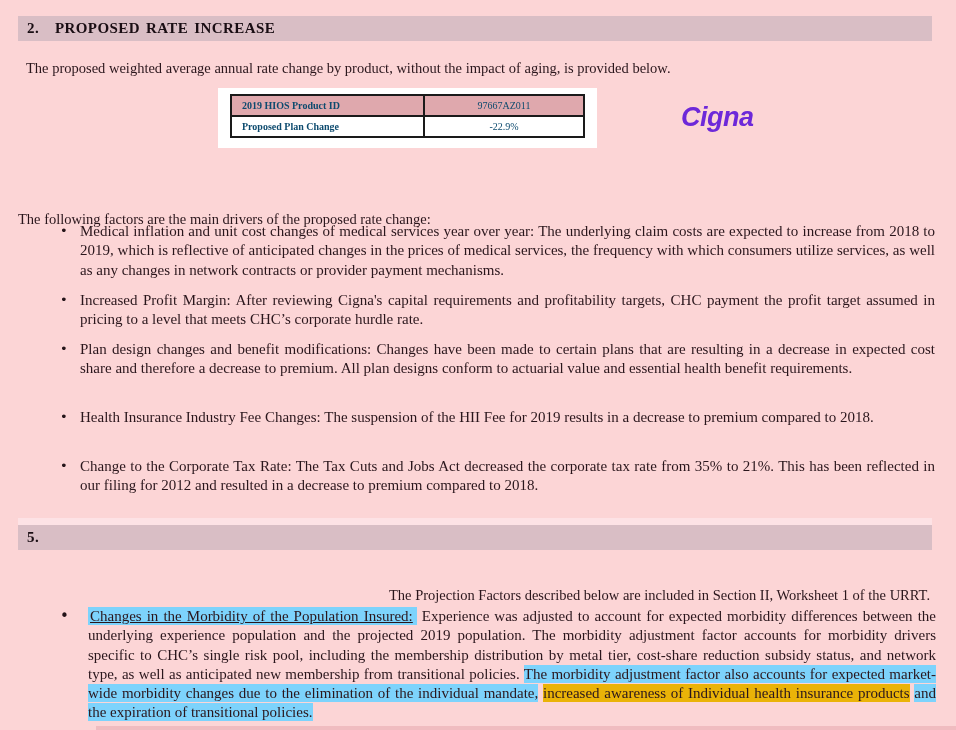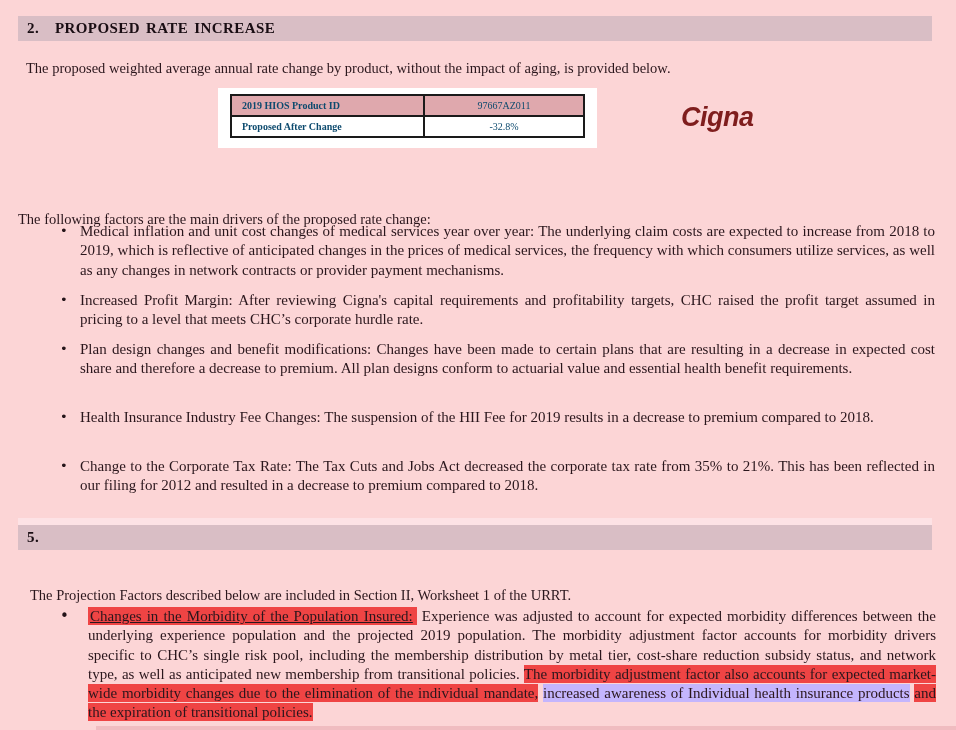--- a/index.html
+++ b/index.html
@@ -22,42 +22,42 @@
     letter-spacing:0.4px;
   }
   .sec-num { padding-left:9px; width:37px; flex:0 0 auto; }
   .sec-title { word-spacing:2px; }
   .bar2 { top:16px; }
   .bar5 { top:525px; }
 
   .para { position:absolute; font-size:14.5px; line-height:18px; }
   .intro2 { left:18px; top:59px; width:900px;margin-left:8px; }
   .drivers-intro { left:18px; top:210px; width:900px; }
-  .intro5 { left:30px; top:586px; width:900px; }
+  .intro5 { left:30px; top:586px; width:900px;text-align:right; }
 
   
   .table-panel {
     position:absolute; left:218px; top:88px; width:379px; height:60px;
     background:#ffffff;
   }
   .rate-table {
     position:absolute; left:12px; top:6px;
     border-collapse:collapse; font-size:10px; color:#0c4a6e;
   }
   .rate-table td { border:2px solid #1a1a1a; height:21px; padding:0 6px; }
   .rate-table td.lbl { width:193px; font-weight:bold; text-align:left; padding-left:10px; }
   .rate-table td.val { width:160px; text-align:center; }
   .rate-table tr.hdr td { background:#dfa8ad; }
 
   
   .cigna {
     position:absolute; left:681px; top:102px;
     font-family:"Liberation Sans", sans-serif;
     font-weight:bold; font-style:italic;
-    font-size:27px; color:#7f1d1d; letter-spacing:-0.5px;
+    font-size:27px; color:#6d28d9; letter-spacing:-0.5px;
   }
 
   
   .bullet { position:absolute; left:58px; width:878px; }
   .dot {
     position:absolute; left:2px; top:1px;
     font-size:13px; color:#241419; font-family:"DejaVu Sans", sans-serif;
   }
   .dot.big { font-size:15px; top:0; }
   .btext {
@@ -67,22 +67,22 @@
   }
   .b1 { top:222px; }
   .b2 { top:291px; }
   .b3 { top:340px; }
   .b4 { top:408px; }
   .b5 { top:457px; }
 
   .morb { top:607px; }
   .morb .btext { margin-left:30px; width:848px; }
 
-  .hl-w { background:#ef4444; padding:1px 0; }
-  .hl-p { background:#c4b5fd; padding:1px 0; }
+  .hl-w { background:#7dd3fc; padding:1px 0; }
+  .hl-p { background:#eab308; padding:1px 0; }
   .morb-head { text-decoration:underline; padding:1px 4px 1px 2px; }
 
   
   .strip-above-bar5 {
     position:absolute; left:18px; top:518px; width:914px; height:7px;
     background:#fde2e5;
   }
   .bottom-strip {
     position:absolute; left:96px; top:726px; width:860px; height:4px;
     background:#f0bcc0;
@@ -101,38 +101,38 @@
   <p class="para intro2">The proposed weighted average annual rate change by product, without the impact of aging, is provided below.</p>
 
   <div class="table-panel">
     <table class="rate-table">
       <tbody>
         <tr class="hdr">
           <td class="lbl">2019 HIOS Product ID</td>
           <td class="val">97667AZ011</td>
         </tr>
         <tr>
-          <td class="lbl">Proposed After Change</td>
-          <td class="val">-32.8%</td>
+          <td class="lbl">Proposed Plan Change</td>
+          <td class="val">-22.9%</td>
         </tr>
       </tbody>
     </table>
   </div>
 
   <div class="cigna">Cigna</div>
 
   <p class="para drivers-intro">The following factors are the main drivers of the proposed rate change:</p>
 
   <div class="bullet b1">
     <span class="dot">•</span>
     <div class="btext">Medical inflation and unit cost changes of medical services year over year: The underlying claim costs are expected to increase from 2018 to 2019, which is reflective of anticipated changes in the prices of medical services, the frequency with which consumers utilize services, as well as any changes in network contracts or provider payment mechanisms.</div>
   </div>
   <div class="bullet b2">
     <span class="dot">•</span>
-    <div class="btext">Increased Profit Margin: After reviewing Cigna's capital requirements and profitability targets, CHC raised the profit target assumed in pricing to a level that meets CHC’s corporate hurdle rate.</div>
+    <div class="btext">Increased Profit Margin: After reviewing Cigna's capital requirements and profitability targets, CHC payment the profit target assumed in pricing to a level that meets CHC’s corporate hurdle rate.</div>
   </div>
   <div class="bullet b3">
     <span class="dot">•</span>
     <div class="btext">Plan design changes and benefit modifications: Changes have been made to certain plans that are resulting in a decrease in expected cost share and therefore a decrease to premium. All plan designs conform to actuarial value and essential health benefit requirements.</div>
   </div>
   <div class="bullet b4">
     <span class="dot">•</span>
     <div class="btext">Health Insurance Industry Fee Changes: The suspension of the HII Fee for 2019 results in a decrease to premium compared to 2018.</div>
   </div>
   <div class="bullet b5">

